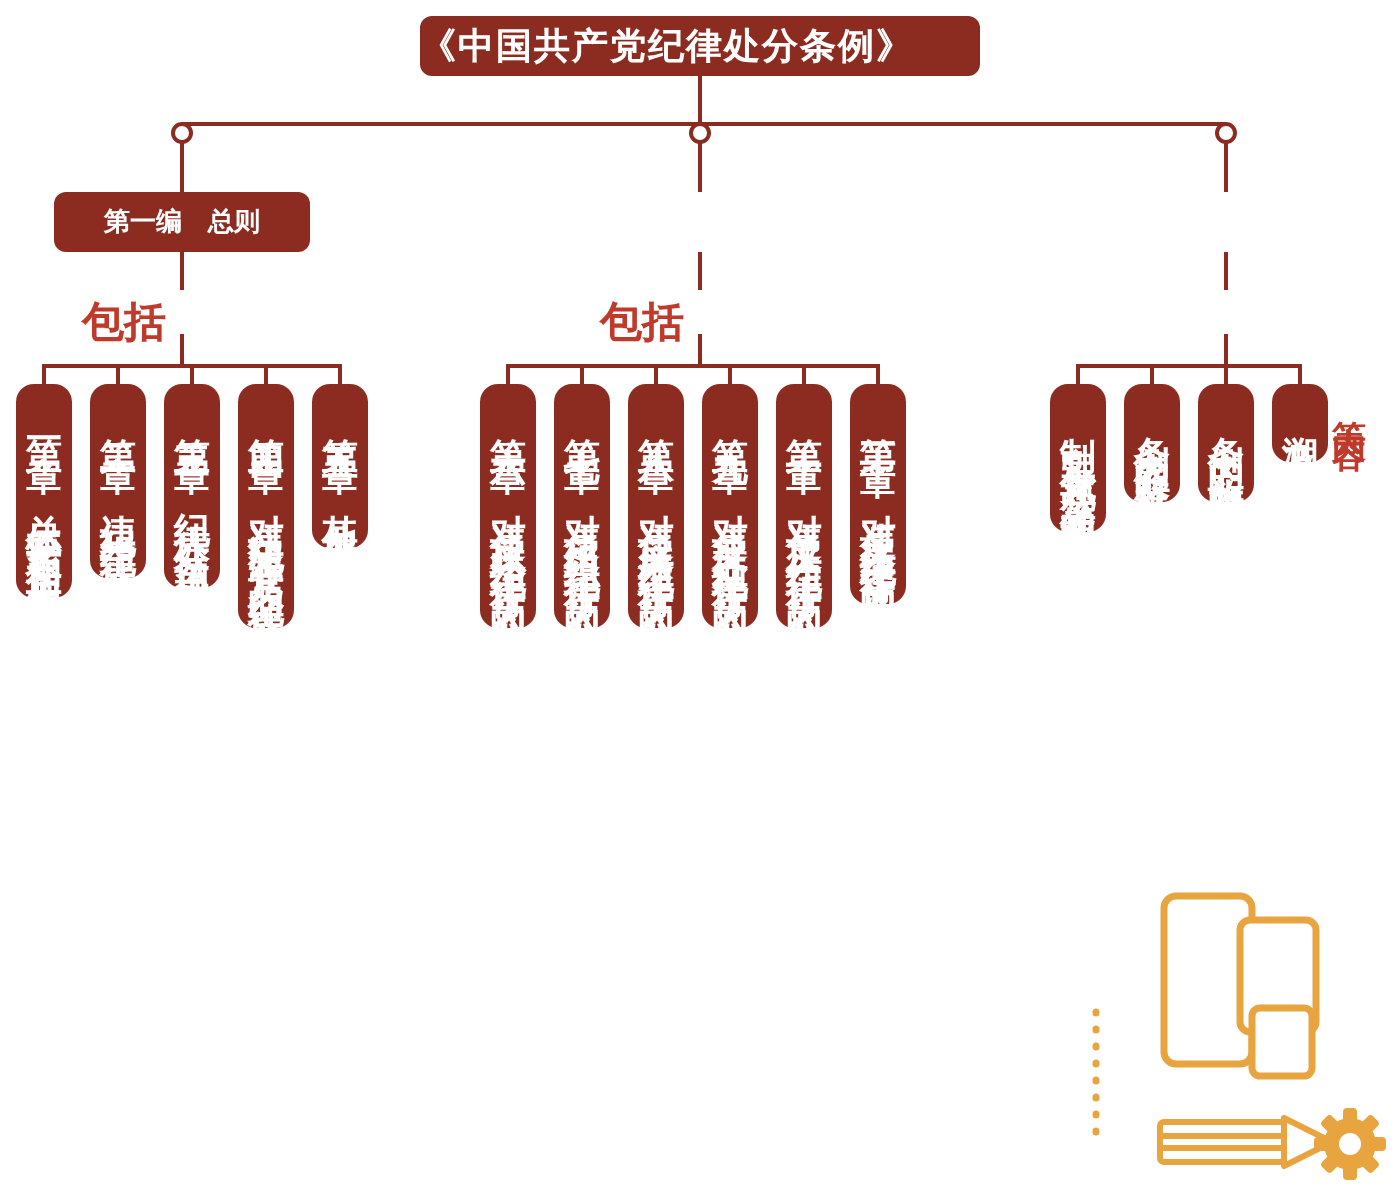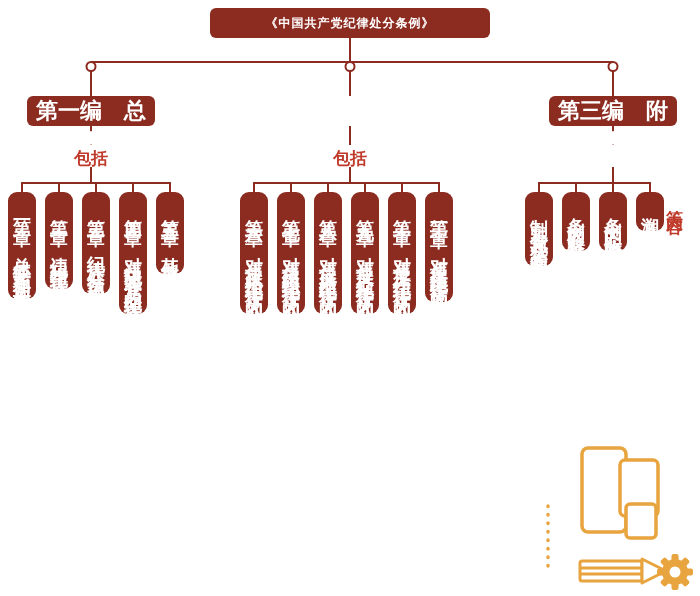--- a/index.html
+++ b/index.html
@@ -8,29 +8,29 @@
     position:relative; width:700px; height:596px;
     background:#ffffff; overflow:hidden;
   }
   svg.overlay { position:absolute; left:0; top:0; pointer-events:none; }
 
   .node {
     position:absolute; background:#8c2b20; color:#ffffff; font-weight:bold;
   }
   .title-box {
     left:210px; top:8px; width:280px; height:30px; line-height:30px;
-    text-align:center; font-size:12px; border-radius:6px; letter-spacing:1px;
+    font-size:18px; border-radius:6px; letter-spacing:1px;
   }
   .branch-box {
     top:96px; width:128px; height:30px; line-height:30px;
-    text-align:center; font-size:22px; border-radius:6px;
+    text-align:center; font-size:13px; border-radius:6px;
   }
   .conn-label {
-    position:absolute; top:147px; width:100px; text-align:center;
-    color:#bf3a2b; font-size:17px; font-weight:bold;
+    position:absolute; top:147px; width:100px; 
+    color:#bf3a2b; font-size:21px; font-weight:bold;
   }
   .vbox {
     top:192px; width:28px; padding:12px 5px;
     writing-mode:vertical-rl; text-orientation:upright;
     font-size:18px; line-height:18px; letter-spacing:5px;
     border-radius:9px;
   }
   .vbox.compact { letter-spacing:4px; }
   .suffix {
     position:absolute; left:663px; top:196px;
@@ -73,21 +73,20 @@
     <g fill="#ffffff" stroke="#8c2b20" stroke-width="2">
       <circle cx="91" cy="66.5" r="4.5"></circle>
       <circle cx="350" cy="66.5" r="4.5"></circle>
       <circle cx="613" cy="66.5" r="4.5"></circle>
     </g>
   </svg>
 
   <div class="node title-box">《中国共产党纪律处分条例》</div>
 
   <div class="node branch-box" style="left:27px">第一编　总则</div>
-  <div class="node branch-box" style="left:549px">第三编　附则</div>
 
   <div class="conn-label" style="left:41px">包括</div>
   <div class="conn-label" style="left:300px">包括</div>
 
   <div class="node vbox" style="left:8px">第一章　总体要求和适用范围</div>
   <div class="node vbox" style="left:45px">第二章　违纪与纪律处分</div>
   <div class="node vbox" style="left:82px">第三章　纪律处分运用规则</div>
   <div class="node vbox" style="left:119px">第四章　对违法犯罪党员的纪律处分</div>
   <div class="node vbox" style="left:156px">第五章　其他规定</div>
 

